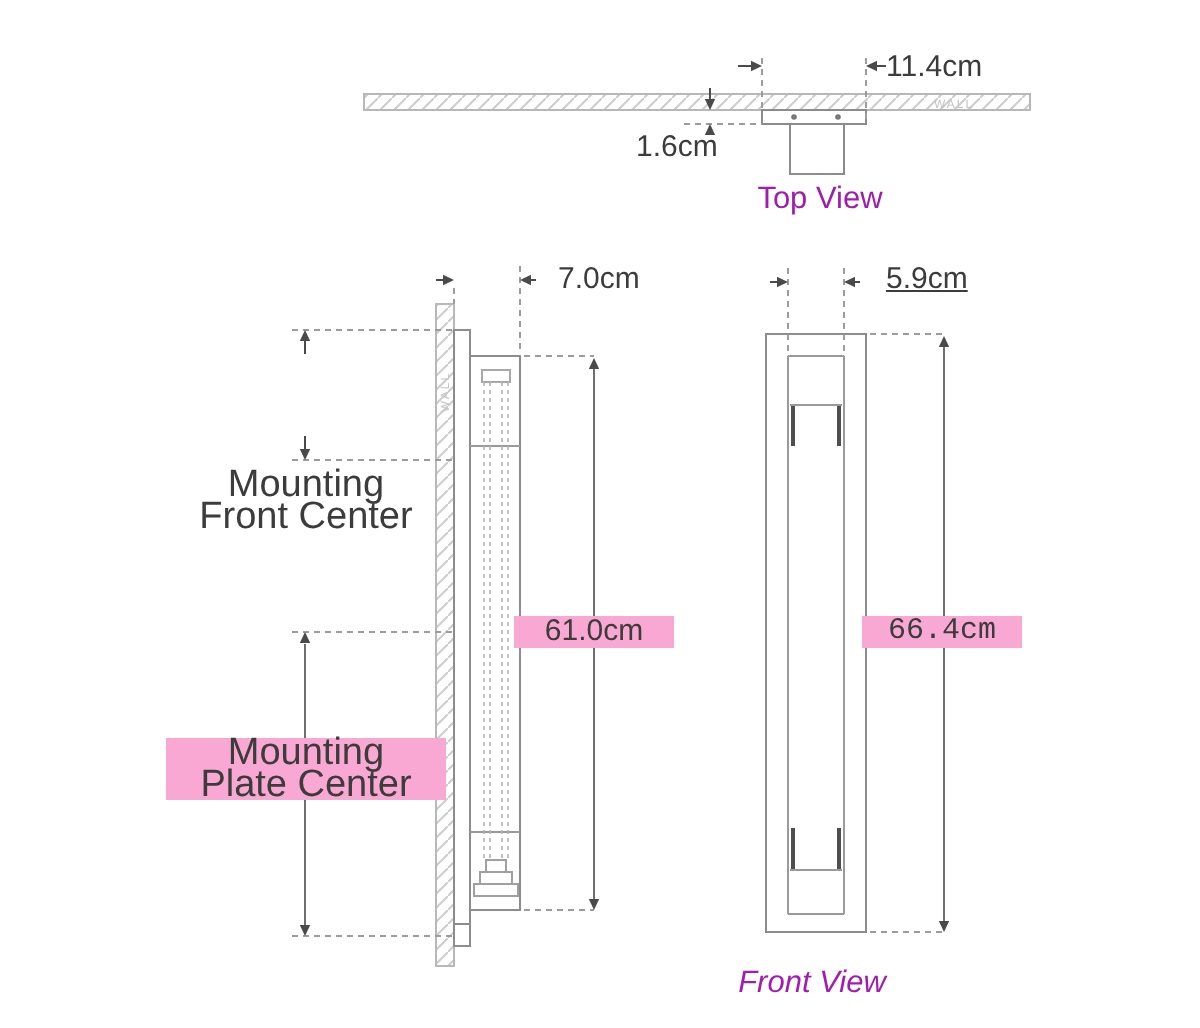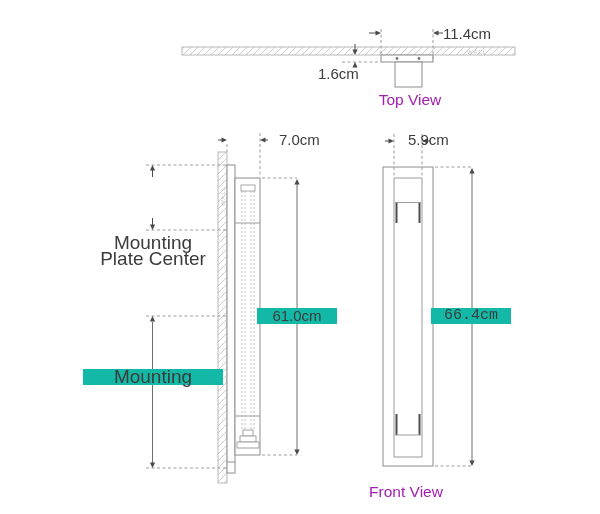--- a/index.html
+++ b/index.html
@@ -4,21 +4,21 @@
 <style>
   html,body{margin:0;padding:0;background:#fff;}
   #canvas{
     position:relative;width:548px;height:514px;background:#fff;overflow:hidden;
     font-family:"Liberation Sans","DejaVu Sans",sans-serif;color:#3c3c3c;
   }
   #linework{position:absolute;left:0;top:0;}
   .txt{position:absolute;font-size:15px;line-height:16px;color:#3c3c3c;white-space:nowrap;}
   .center{text-align:center;}
   .right{text-align:left;}
-  .mask{background:#14b8a6;}
+  .mask{background:#f9a8d4;}
   .lblblock{position:absolute;font-size:19px;line-height:15.5px;text-align:center;color:#3c3c3c;}
   .viewlabel{position:absolute;font-size:15.5px;color:#a21caf;text-align:center;white-space:nowrap;}
 </style>
 </head>
 <body>
 
 <div id="canvas">
 
   <svg id="linework" width="600" height="514" viewBox="0 0 600 514">
     <defs>
@@ -124,31 +124,32 @@
   </svg>
 
   <div class="txt" style="left:443px;top:26px;">11.4cm</div>
 
   <div class="txt right" style="left:318px;top:66px;width:60px;">1.6cm</div>
 
   <div class="viewlabel" style="left:360px;top:91px;width:100px;">Top View</div>
 
   <div class="txt" style="left:267px;top:132px;margin-left:12px;">7.0cm</div>
 
-  <div class="txt" style="left:408px;top:132px;">5.9cm</div>
+  <div class="txt" style="left:443px;top:132px;text-decoration:underline;">5.9cm</div>
 
   <div class="lblblock" style="left:83px;top:235px;width:140px;">
     <div>Mounting</div>
-    <div>Plate Center</div>
+    <div>Front Center</div>
   </div>
 
   <div class="txt center mask" style="left:257px;top:308px;width:80px;">61.0cm</div>
 
   <div class="txt center mask" style="left:431px;top:308px;width:80px;font-family:Liberation Mono, monospace;">66.4cm</div>
 
   <div class="lblblock mask" style="left:83px;top:369px;width:140px;">
     <div>Mounting</div>
+    <div>Plate Center</div>
   </div>
 
 
-  <div class="viewlabel" style="left:356px;top:483px;width:100px;">Front View</div>
+  <div class="viewlabel" style="left:356px;top:483px;width:100px;font-style:italic;">Front View</div>
 
 </div>
 
 </body></html>

